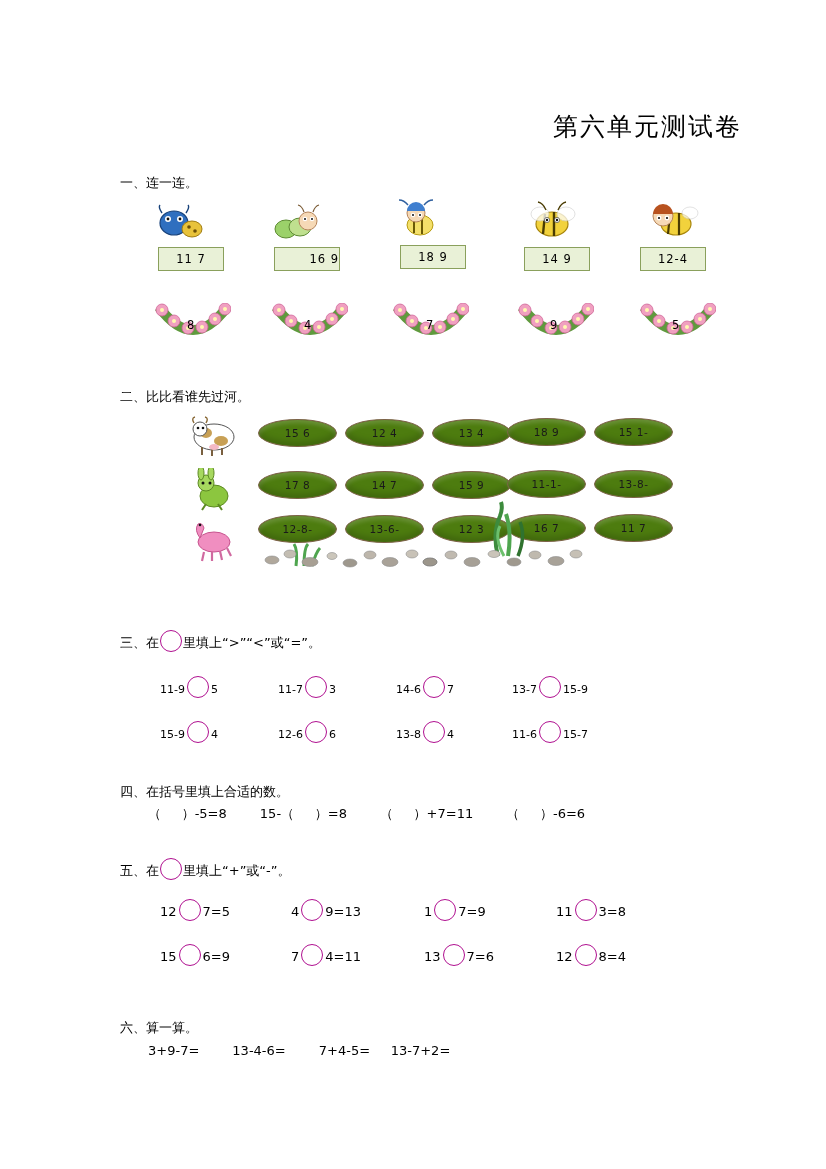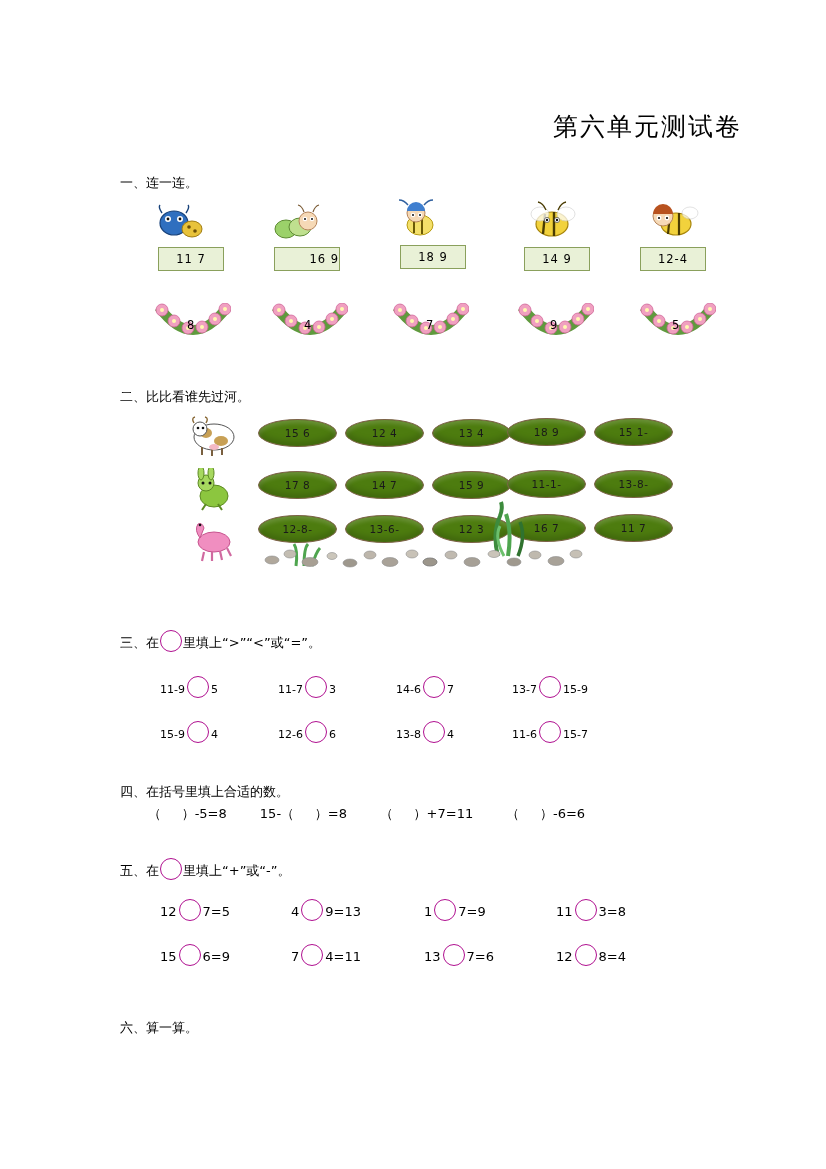--- a/index.html
+++ b/index.html
@@ -471,14 +471,15 @@
     <span>7</span><span class="op-circle"></span><span>4=11</span>
   </div>
   <div class="sign-item" style="left:424px; top:944px;">
     <span>13</span><span class="op-circle"></span><span>7=6</span>
   </div>
   <div class="sign-item" style="left:556px; top:944px;">
     <span>12</span><span class="op-circle"></span><span>8=4</span>
   </div>
 
   <div class="sec-head" style="top:1019px;">六、算一算。</div>
+  <div class="calc-row" style="top:1043px;">3+9-7=        13-4-6=        7+4-5=     13-7+2=</div>
 
 </div>
 
 </body></html>

